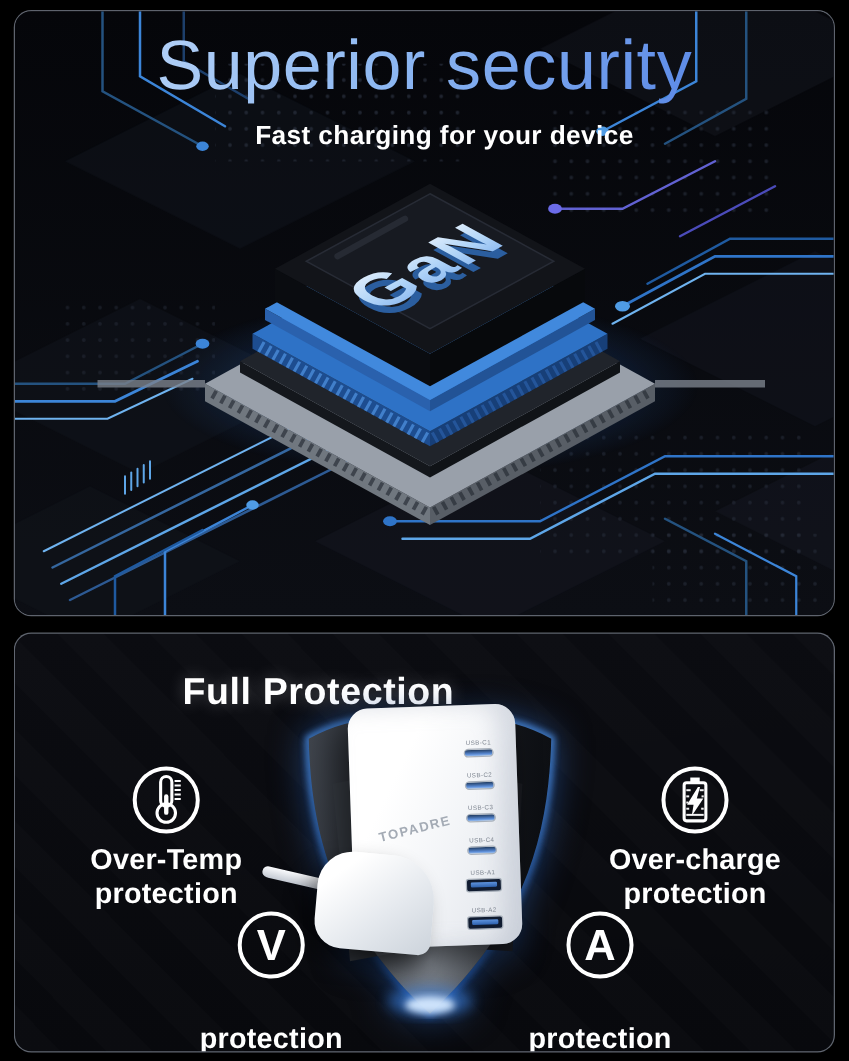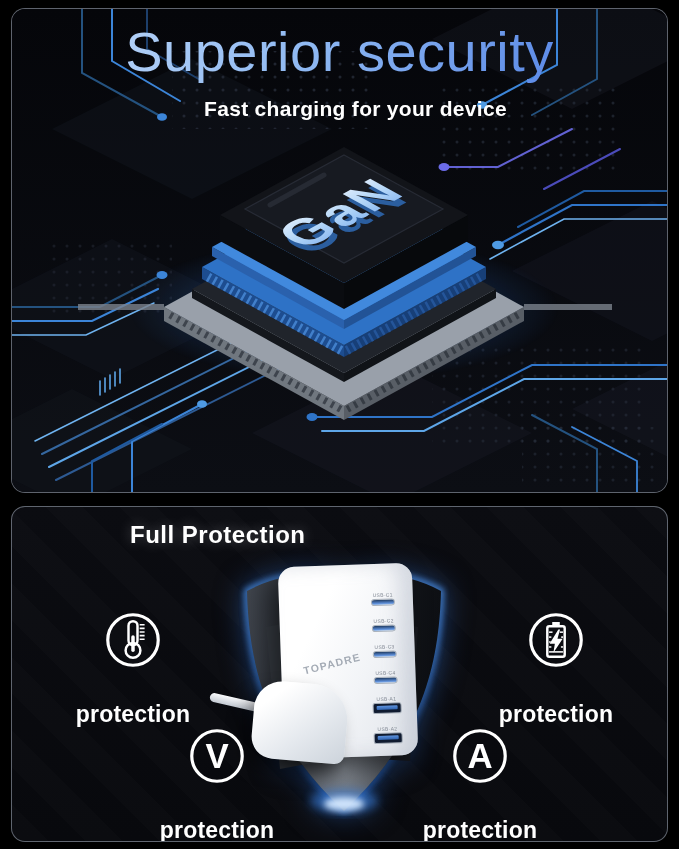--- a/index.html
+++ b/index.html
@@ -25,22 +25,22 @@
     background:linear-gradient(115deg,#c6ddf9 0%,#8fb9f2 45%,#608ee8 80%,#5c7ce6 100%);
     -webkit-background-clip:text;background-clip:text;color:transparent;
     -webkit-text-fill-color:transparent;
     text-shadow:0 0 22px rgba(90,140,230,.0);
   }
   .hero-subtitle{
     position:absolute;top:72px;left:0;width:100%;text-align:center;margin:16px;
     font-size:21px;font-weight:700;color:#fff;letter-spacing:.3px;
   }
   .protection-heading{
-    position:absolute;left:118px;top:14px;margin:0;color:#fff;
-    font-size:24px;font-weight:800;letter-spacing:.5px;
+    position:absolute;left:118px;top:14px;margin:16px;color:#fff;
+    font-size:30px;font-weight:800;letter-spacing:.5px;
     text-shadow:0 0 14px rgba(255,255,255,.28);
   }
   .shield-svg{
     position:absolute;left:214px;top:42px;width:236px;height:270px;
     filter:drop-shadow(0 0 14px rgba(55,125,235,.5));
   }
   
   .charger{position:absolute;left:251px;top:48px;width:186px;height:215px;}
   .charger-cable{
     position:absolute;left:-54px;top:146px;width:80px;height:9px;border-radius:5px;
@@ -315,21 +315,21 @@
           <g stroke-width="1.1">
             <path d="M24.6 9.5 H28"></path>
               <path d="M24.6 12 H28"></path>
               <path d="M24.6 14.5 H28"></path>
             <path d="M24.6 17 H28"></path>
               <path d="M24.6 19.5 H28"></path>
           </g>
         </svg>
       </span>
       <div class="flabel">
-        <br>
+        <span>Over-Temp</span><br>
         <span>protection</span>
       </div>
     </div>
 
     <div class="feature f-charge">
       <span class="ficon">
         <svg viewBox="0 0 40 40" width="58" height="58" fill="none" stroke="#fff">
           <circle cx="20" cy="20" r="17.4" stroke-width="2.2"></circle>
           <rect x="14" y="10.5" width="12" height="21" rx="1.4" stroke-width="1.7"></rect>
           <rect x="17.4" y="7.6" width="5.2" height="2.9" fill="#fff" stroke="none"></rect>
@@ -340,21 +340,21 @@
             <path d="M15.2 24.8 H16.8"></path>
               <path d="M15.2 28.2 H24.8"></path>
             <path d="M22.6 14.6 H24.8"></path>
               <path d="M23.6 18 H24.8"></path>
               <path d="M23.4 24.8 H24.8"></path>
           </g>
           <polygon points="21.6,12.8 15.6,22.6 19.2,22.6 18.2,28.8 24.6,19.2 21,19.2 22.8,12.8" fill="#fff" stroke="none"></polygon>
         </svg>
       </span>
       <div class="flabel">
-        <br>
+        <span>Over-charge</span><br>
         <span>protection</span>
       </div>
     </div>
 
     <div class="feature f-volt">
       <span class="ficon">
         <svg viewBox="0 0 40 40" width="58" height="58" fill="none" stroke="#fff">
           <circle cx="20" cy="20" r="17.4" stroke-width="2.2"></circle>
           <text x="20" y="28.5" text-anchor="middle" stroke="none" fill="#fff" font-family="Liberation Sans, sans-serif" font-size="24" font-weight="700">V</text>
         </svg>

